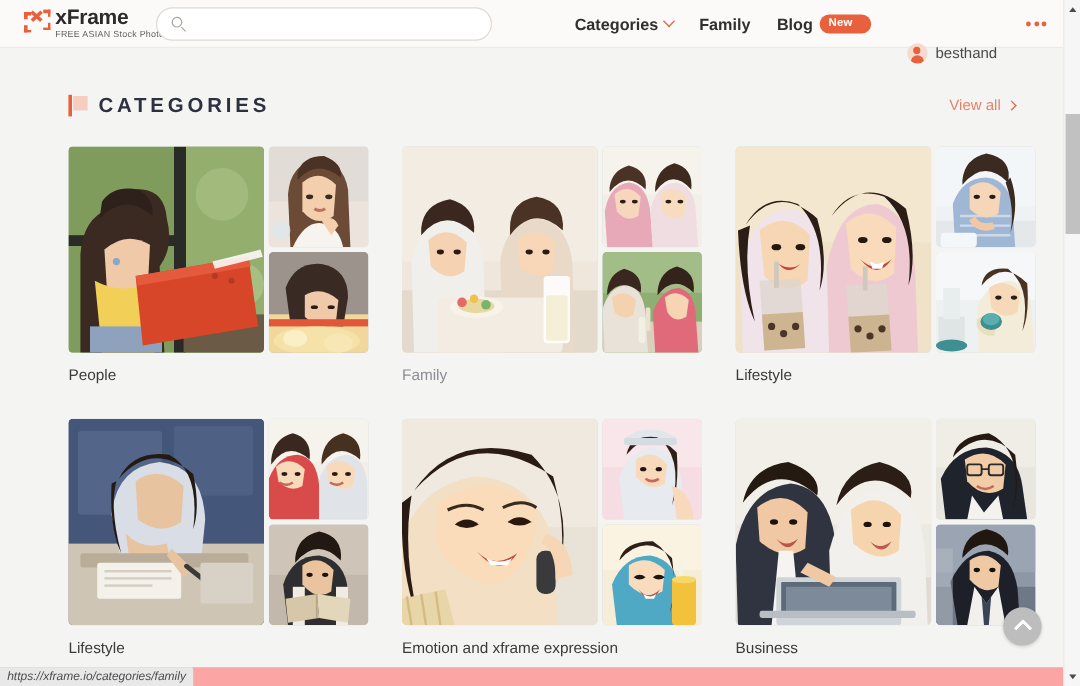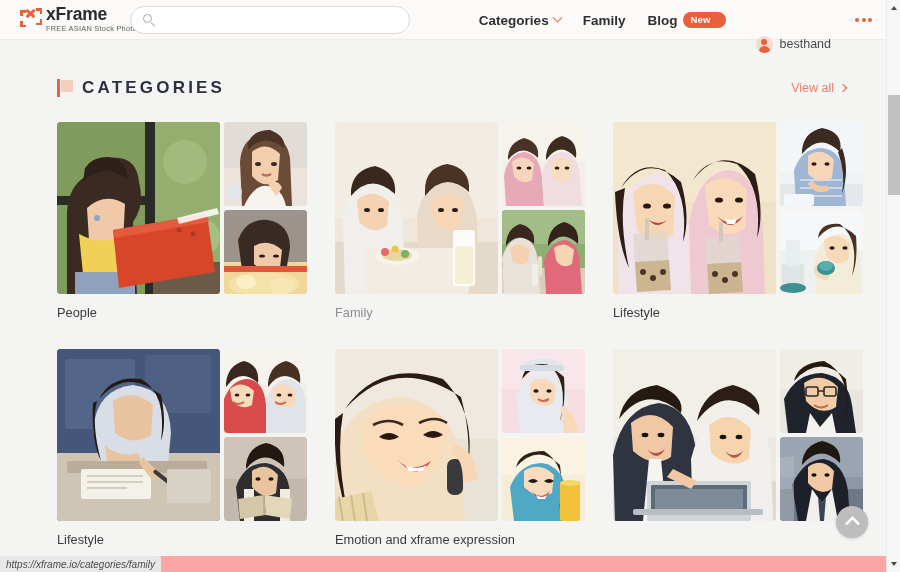--- a/index.html
+++ b/index.html
@@ -676,20 +676,21 @@
                 <path d="M22 28 Q40 6 60 26 Q62 8 42 4 Q24 8 22 26 Z" fill="#201710"></path>
                 <ellipse cx="34" cy="38" rx="2.6" ry="1.8" fill="#151008"></ellipse>
                 <ellipse cx="47" cy="38" rx="2.6" ry="1.8" fill="#151008"></ellipse>
                 <path d="M32 52 L42 66 L52 52 L58 84 L26 84 Z" fill="#f2f0ec"></path>
                 <path d="M38 60 L42 66 L46 60 L44 84 L40 84 Z" fill="#3a4456"></path>
                 <rect x="0" y="20" width="14" height="64" fill="#b6bcc6" opacity="0.5"></rect>
               </svg>
             </div>
           </div>
         </div>
+        <div class="card-label">Business</div>
       </div>
 
     </div>
 
     <div class="to-top">
       <span class="up"></span>
     </div>
   </div>
 
   <div class="scrollbar">

